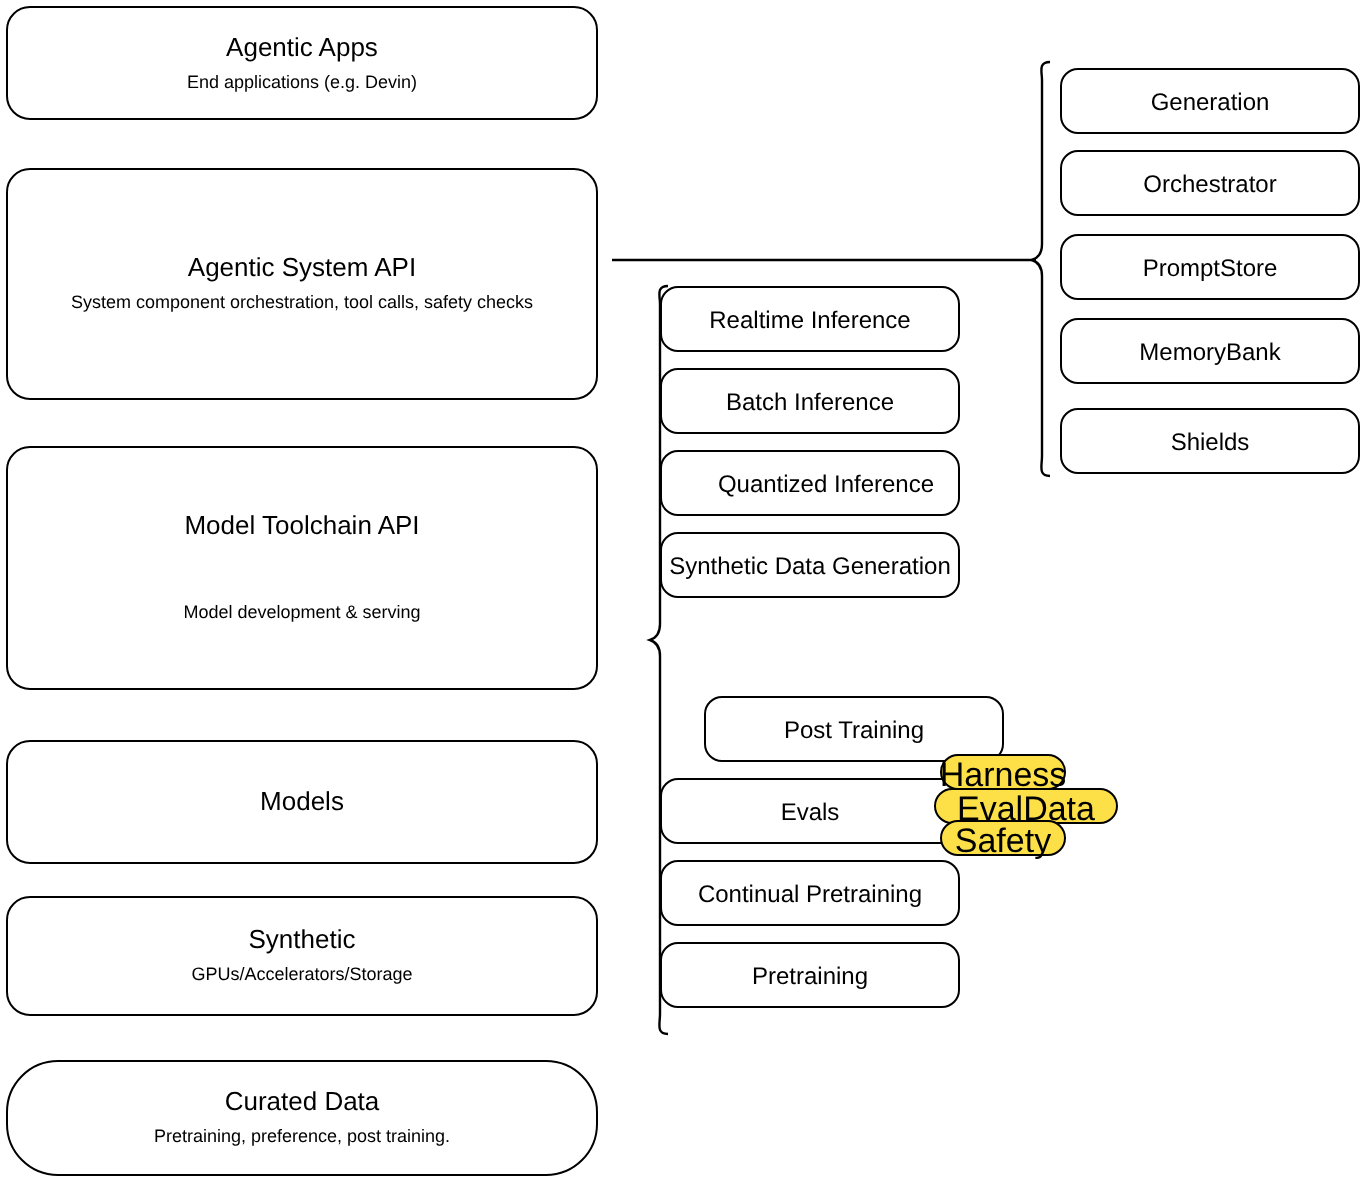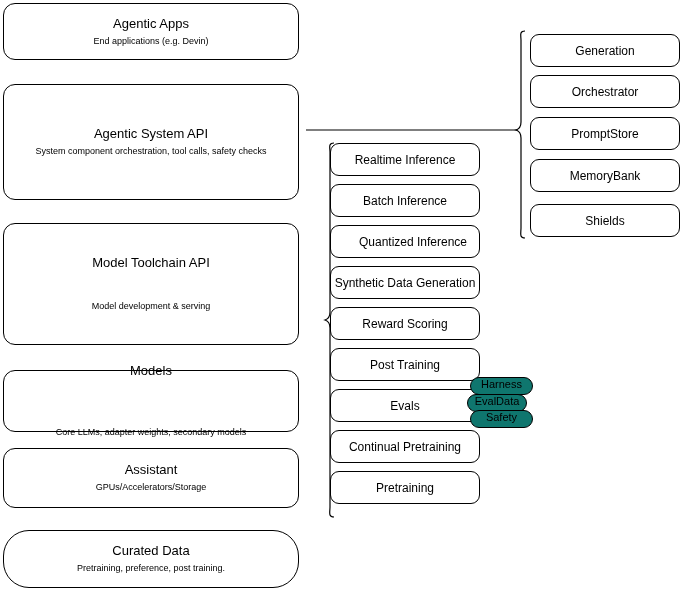--- a/index.html
+++ b/index.html
@@ -60,26 +60,26 @@
     white-space: nowrap;
   }
   .mid-card { left: 330px; width: 150px; }
   .right-card { left: 530px; width: 150px; }
 
   
   .mini-pill {
     position: absolute;
     box-sizing: border-box;
     border: 1px solid #000000;
-    background: #0f766e;
+    background: #fde047;
     border-radius: 10px;
     display: flex;
-    align-items: flex-start;
+    align-items: flex-end;
     justify-content: center;
-    font-size: 11px;
+    font-size: 17px;
     line-height: 12px;
     white-space: nowrap;
     z-index: 5;
   }
 
   svg.overlay {
     position: absolute;
     left: 0;
     top: 0;
     width: 682px;
@@ -108,65 +108,61 @@
     <div class="stack-sub">System component orchestration, tool calls, safety checks</div>
   </div>
 
   <div class="node stack-card" style="top:223px;height:122px;gap:26px;">
     <div class="stack-title">Model Toolchain API</div>
     <div class="stack-sub">Model development &amp; serving</div>
   </div>
 
   <div class="node stack-card" style="top:370px;height:62px;gap:44px;">
     <div class="stack-title">Models</div>
-    <div class="stack-sub">Core LLMs, adapter weights, secondary models</div>
   </div>
 
   <div class="node stack-card" style="top:448px;height:60px;">
-    <div class="stack-title">Assistant</div>
+    <div class="stack-title">Synthetic</div>
     <div class="stack-sub">GPUs/Accelerators/Storage</div>
   </div>
 
   <div class="node stack-card" style="top:530px;height:58px;border-radius:26px;">
     <div class="stack-title">Curated Data</div>
     <div class="stack-sub">Pretraining, preference, post training.</div>
   </div>
 
   <div class="node item-card mid-card" style="top:143px;">
     <span class="item-label">Realtime Inference</span>
   </div>
   <div class="node item-card mid-card" style="top:184px;">
     <span class="item-label">Batch Inference</span>
   </div>
   <div class="node item-card mid-card" style="top:225px;padding-left:16px;">
     <span class="item-label">Quantized Inference</span>
   </div>
   <div class="node item-card mid-card" style="top:266px;">
     <span class="item-label">Synthetic Data Generation</span>
   </div>
-  <div class="node item-card mid-card" style="top:307px;">
-    <span class="item-label">Reward Scoring</span>
-  </div>
-  <div class="node item-card mid-card" style="top:348px;">
+  <div class="node item-card mid-card" style="top:348px;margin-left:22px;">
     <span class="item-label">Post Training</span>
   </div>
   <div class="node item-card mid-card" style="top:389px;">
     <span class="item-label">Evals</span>
   </div>
   <div class="node item-card mid-card" style="top:430px;">
     <span class="item-label">Continual Pretraining</span>
   </div>
   <div class="node item-card mid-card" style="top:471px;">
     <span class="item-label">Pretraining</span>
   </div>
 
   <div class="mini-pill" style="left:470px;top:377px;width:63px;height:18px;">
     <span>Harness</span>
   </div>
-  <div class="mini-pill" style="left:467px;top:394px;width:60px;height:18px;">
+  <div class="mini-pill" style="left:467px;top:394px;width:92px;height:18px;">
     <span>EvalData</span>
   </div>
   <div class="mini-pill" style="left:470px;top:410px;width:63px;height:18px;">
     <span>Safety</span>
   </div>
 
   <div class="node item-card right-card" style="top:34px;">
     <span class="item-label">Generation</span>
   </div>
   <div class="node item-card right-card" style="top:75px;">

